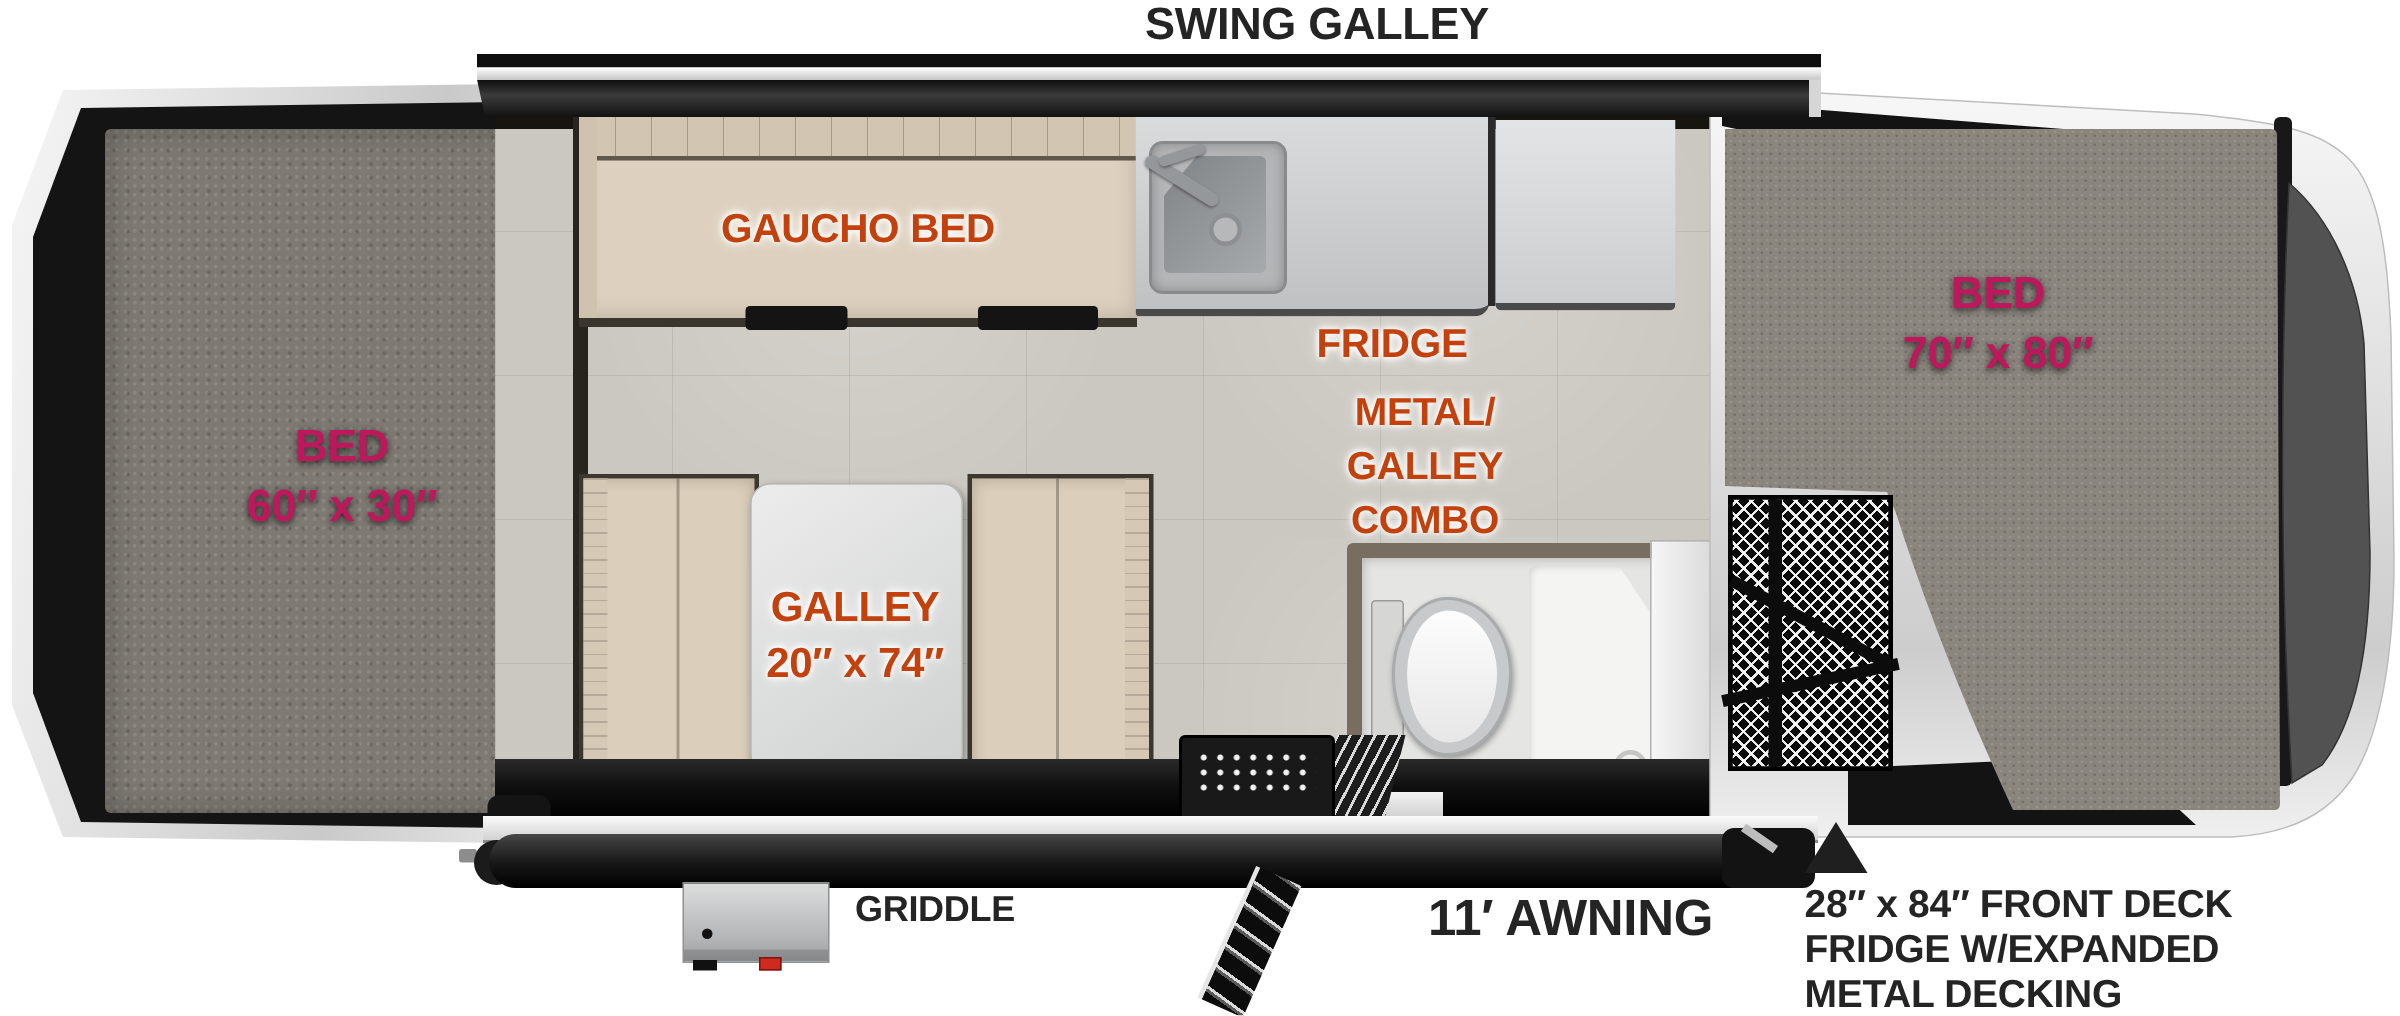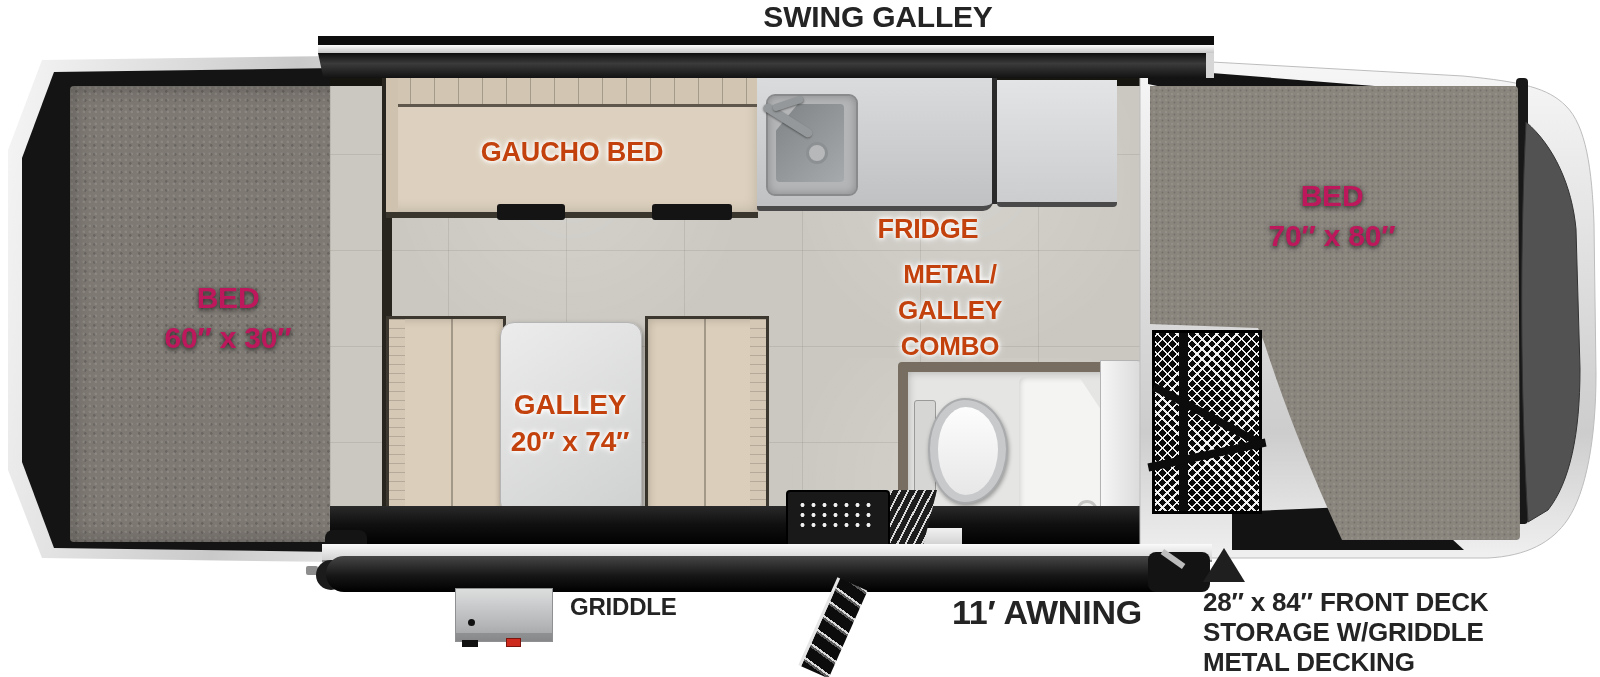--- a/index.html
+++ b/index.html
@@ -241,17 +241,17 @@
     <div class="abs gd-dot"></div>
     <div class="abs gd-foot"></div>
     <div class="abs gd-latch"></div>
   </div>
   <div class="lbl lbl-plain abs" style="left:570px;top:593px;width:160px;text-align:left;font-size:24px;">GRIDDLE</div>
   <div class="lbl lbl-plain abs" style="left:952px;top:593px;width:200px;text-align:left;font-size:34px;">11′ AWNING</div>
 
   <div class="abs tri"></div>
   <div class="lbl lbl-plain abs" style="left:1203px;top:587px;width:390px;text-align:left;font-size:26px;line-height:30px;">
     <div>28″ x 84″ FRONT DECK</div>
-    <div>STORAGE W/GRIDDLE</div>
+    <div>FRIDGE W/EXPANDED</div>
     <div>METAL DECKING</div>
   </div>
 
 </div>
 
 </body></html>

